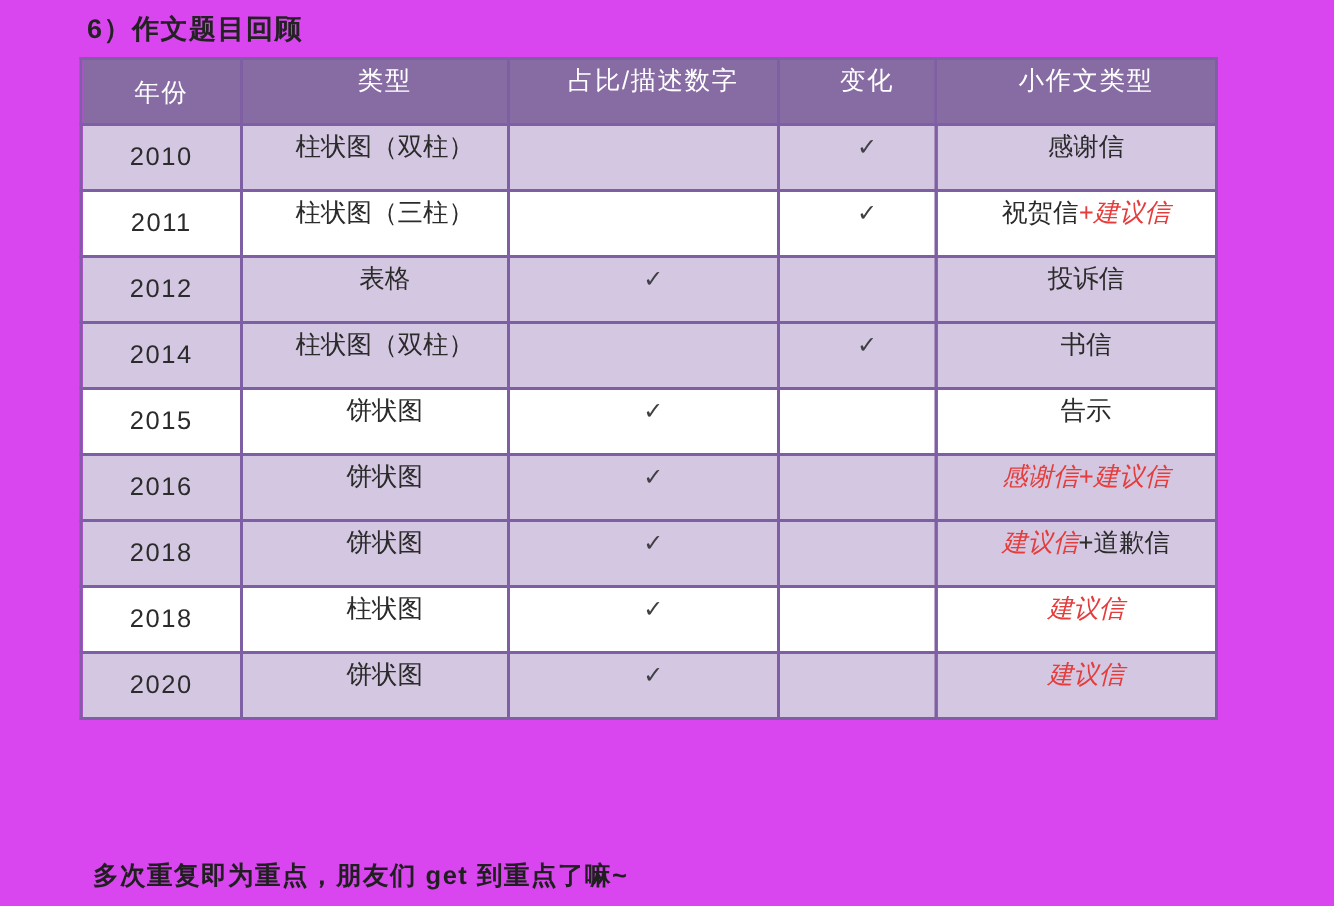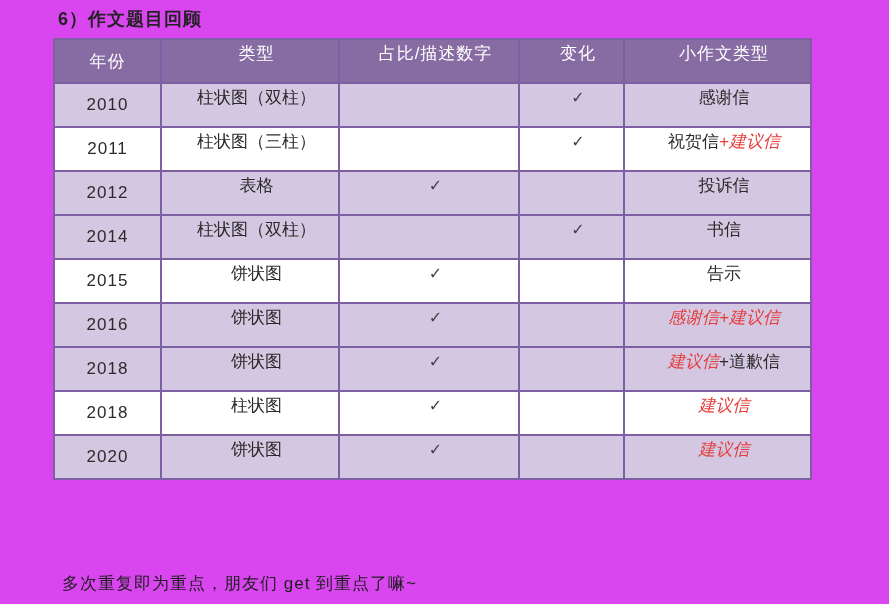--- a/index.html
+++ b/index.html
@@ -69,21 +69,21 @@
     color: var(--check);
     font-size: 16px;
     font-weight: 400;
   }
   .red { color: var(--red); font-style: italic; }
   .footer {
     position: absolute;
     left: 62px;
     top: 572px;
     font-size: 17px;
-    font-weight: 400;
+    font-weight: 700;
     letter-spacing: 1px;
     color: #1f1f1f;
   }
 </style>
 </head>
 <body>
 
 <div class="page">
   <div class="title">6）作文题目回顾</div>
 

